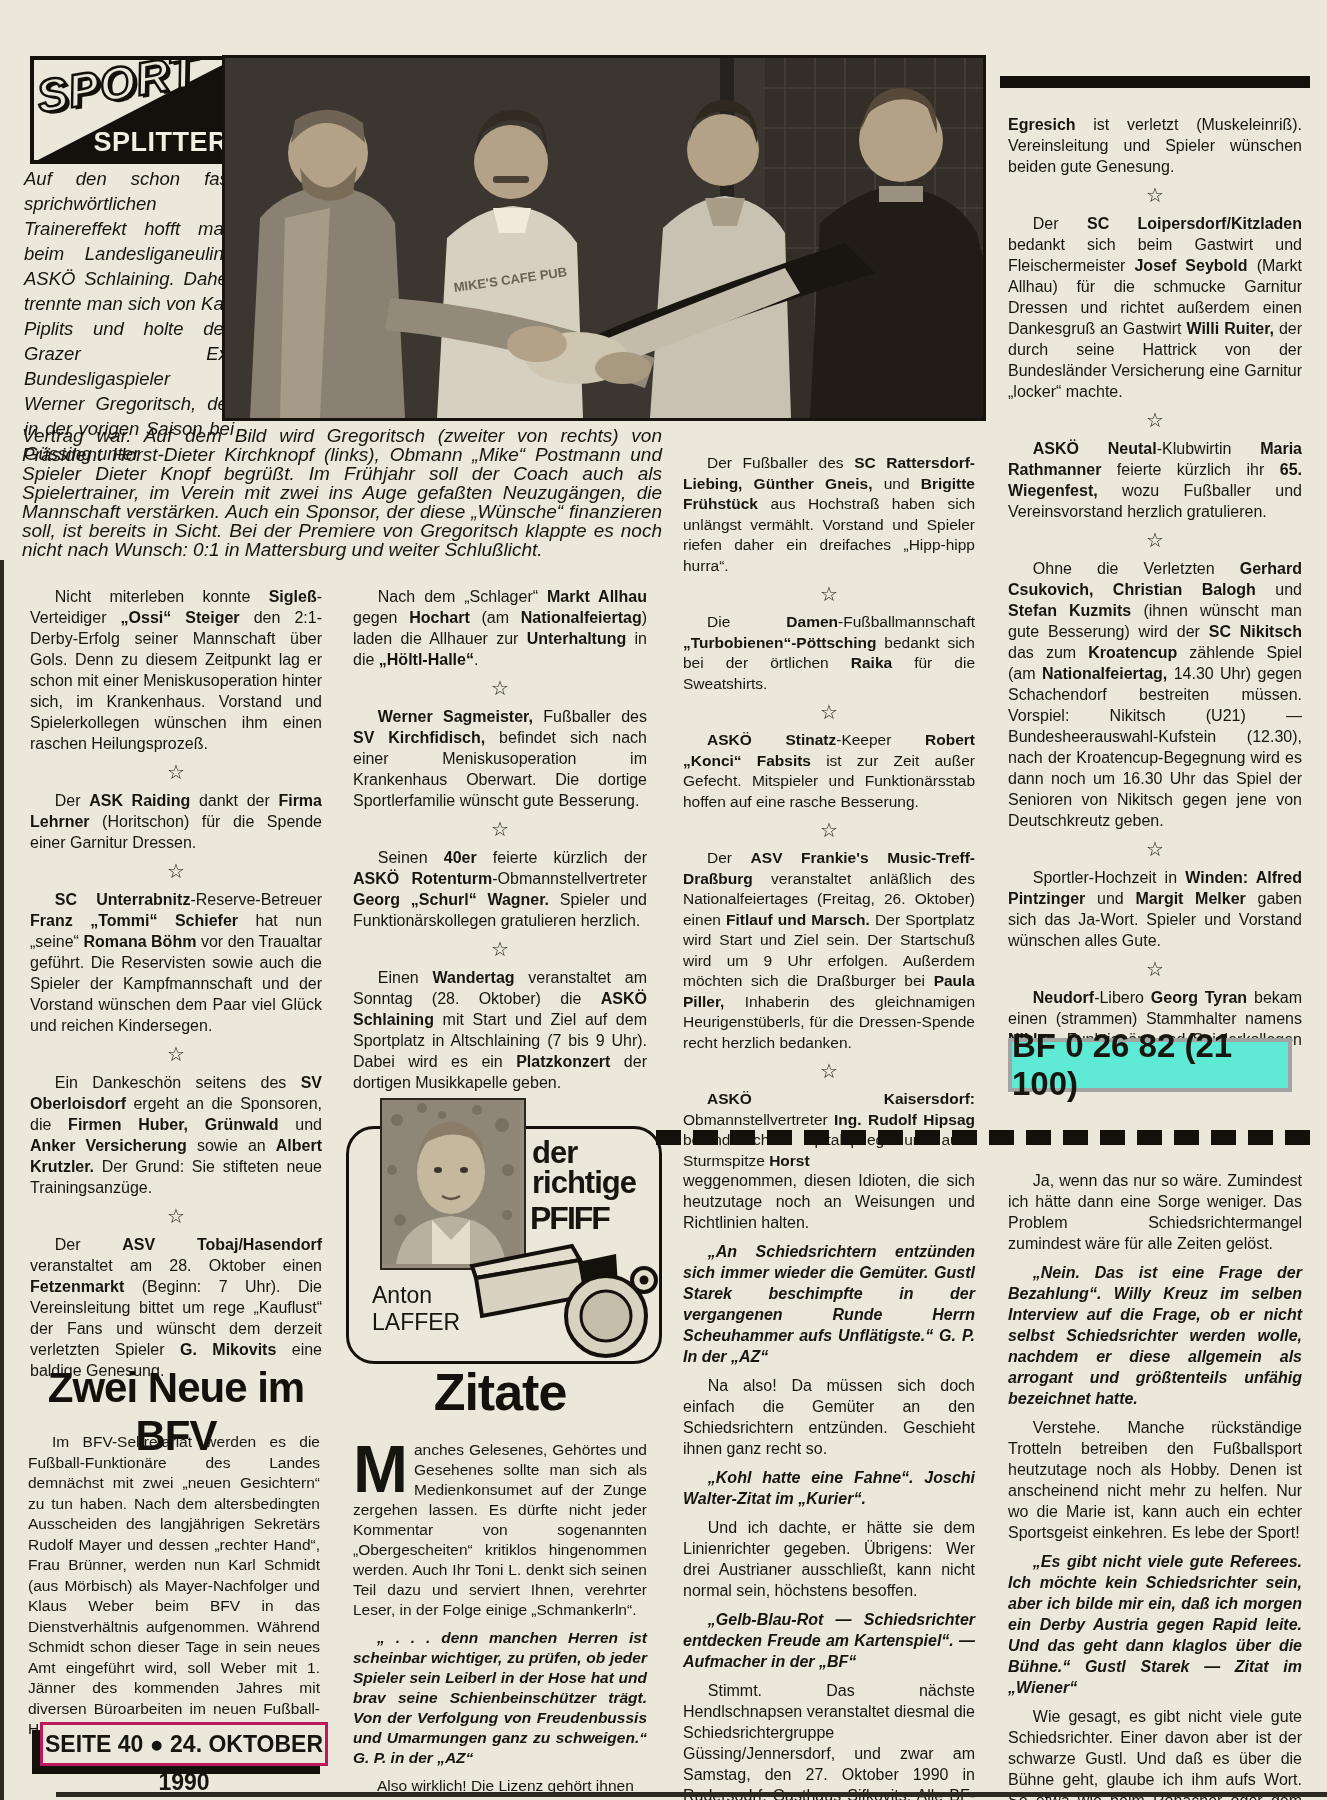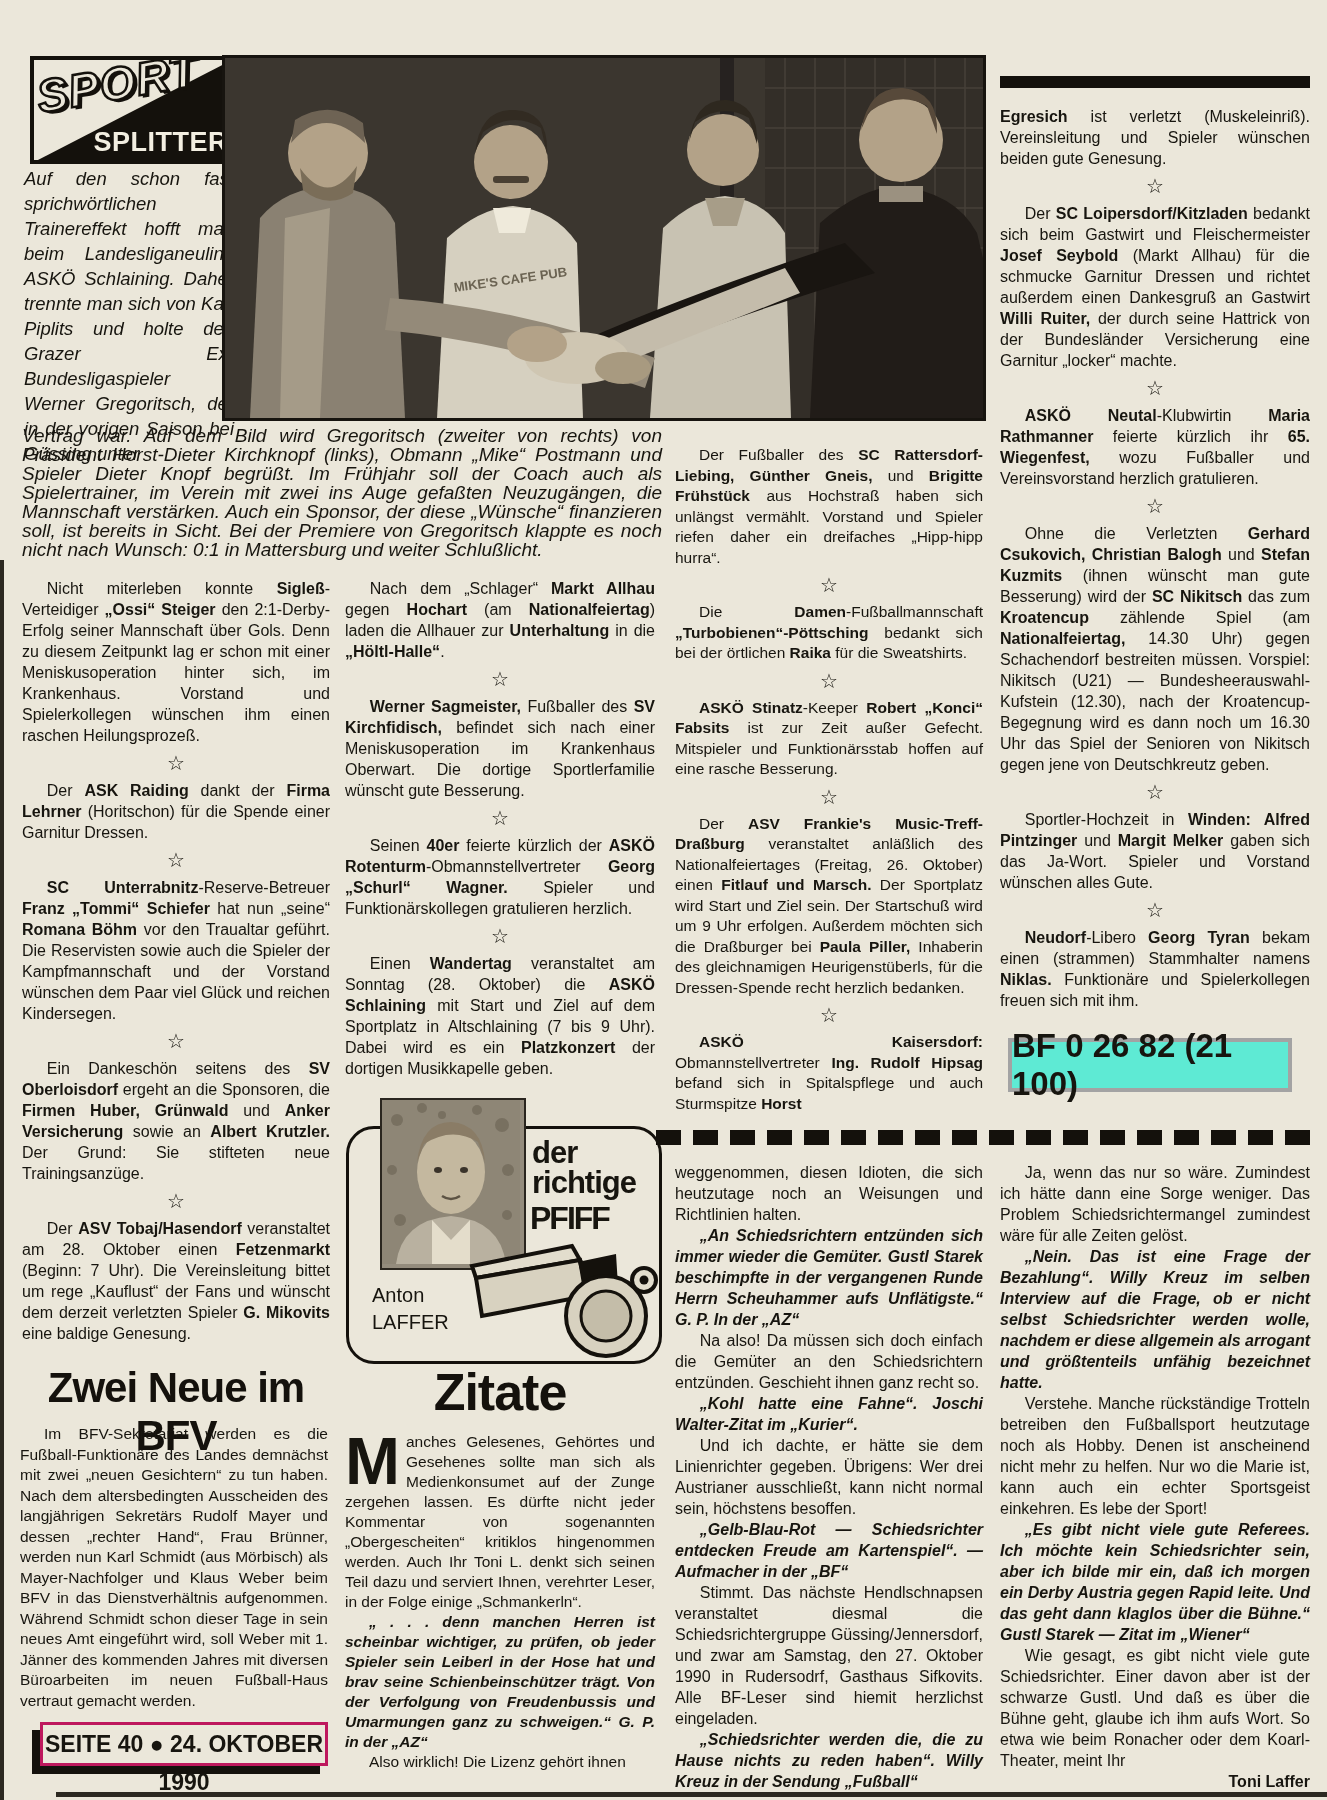--- a/index.html
+++ b/index.html
@@ -8,21 +8,21 @@
     background:#ebe7da;color:#17150f;overflow:hidden;
     font-family:"Liberation Sans",sans-serif;
   }
   
   .logo-box{position:absolute;left:30px;top:56px;width:198px;height:100px;border:4px solid #14110c;overflow:hidden;background:#ebe7da;}
   .logo-tri{position:absolute;left:0;top:0;width:100%;height:100%;background:#14110c;clip-path:polygon(100% 0,100% 100%,2% 100%);}
   .logo-sport{position:absolute;left:2px;top:-4px;font-size:46px;font-weight:900;font-style:italic;
     color:#ebe7da;-webkit-text-stroke:2.5px #14110c;text-shadow:3px 3px 0 #14110c;transform:rotate(-10deg);letter-spacing:1px;}
   .logo-splitter{position:absolute;right:4px;bottom:2px;color:#f2eee1;font-size:27px;font-weight:900;letter-spacing:.5px;}
   .col{position:absolute;text-align:justify;font-size:16px;line-height:21px;}
-  .col p{margin:0;}
+  .col p{margin:8px;}
   .small{font-size:15.5px;line-height:20.5px;}
   .ind{text-indent:1.55em;}
   .q{font-style:italic;font-weight:bold;}
   .star{text-align:center;font-size:20px;line-height:20px;margin:7px 0;text-indent:0;}
   .intro{left:24px;top:166px;width:210px;font-style:italic;font-size:18.5px;line-height:25px;}
   .caption{left:22px;top:426px;width:640px;font-style:italic;font-size:19px;line-height:19px;}
   
   .photo{position:absolute;left:222px;top:55px;width:758px;height:360px;border:3px solid #17140f;background:#3a352f;}
   
   .headline{position:absolute;font-weight:900;letter-spacing:-1px;text-align:center;color:#14110c;}
@@ -36,21 +36,21 @@
     font-size:33px;font-weight:900;letter-spacing:0px;}
   
   .dash-sep{position:absolute;left:656px;top:1130px;width:654px;height:15px;
     background:repeating-linear-gradient(90deg,#14110c 0,#14110c 25px,rgba(0,0,0,0) 25px,rgba(0,0,0,0) 37px);}
   .top-bar{position:absolute;left:1000px;top:76px;width:310px;height:12px;background:#14110c;}
   
   .pfiff-box{position:absolute;left:346px;top:1126px;width:310px;height:232px;border:3.5px solid #14110c;border-radius:28px;}
   .pfiff-portrait{position:absolute;left:380px;top:1098px;width:142px;height:168px;border:2px solid #2a261f;background:#948c7d;}
   .pfiff-der{position:absolute;left:532px;top:1138px;font-size:31px;line-height:30px;font-weight:900;letter-spacing:-1px;}
   .pfiff-name{position:absolute;left:530px;top:1200px;font-size:32px;font-weight:900;letter-spacing:-2px;}
-  .pfiff-author{position:absolute;left:372px;top:1282px;font-size:20px;line-height:27px;}
+  .pfiff-author{position:absolute;left:372px;top:1282px;font-size:23px;line-height:27px;}
   .whistle{position:absolute;left:468px;top:1238px;}
   .dropcap{float:left;font-size:66px;line-height:52px;font-weight:bold;margin:3px 6px 0 0;}
   .sig{text-align:right;font-weight:bold;margin-top:2px;}
   
   .edge-l{position:absolute;left:0;top:560px;width:4px;height:1240px;background:#2c2921;}
   .edge-b{position:absolute;left:56px;top:1792px;width:1271px;height:5px;background:#2c2921;}
   b{font-weight:bold;}
 </style>
 </head>
 <body>

